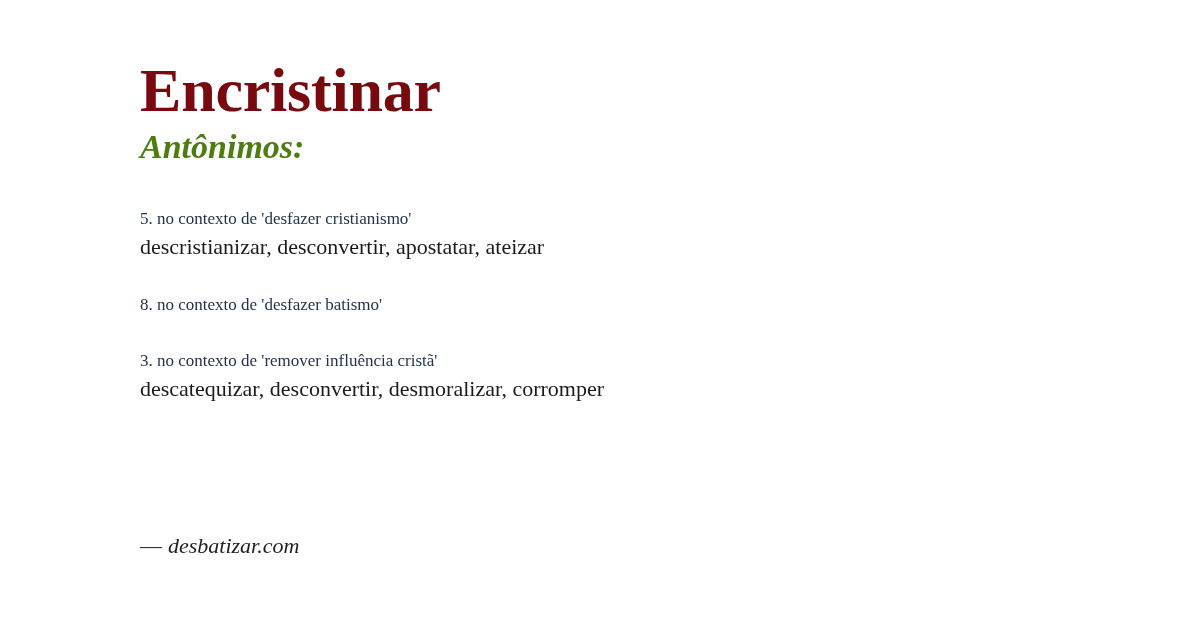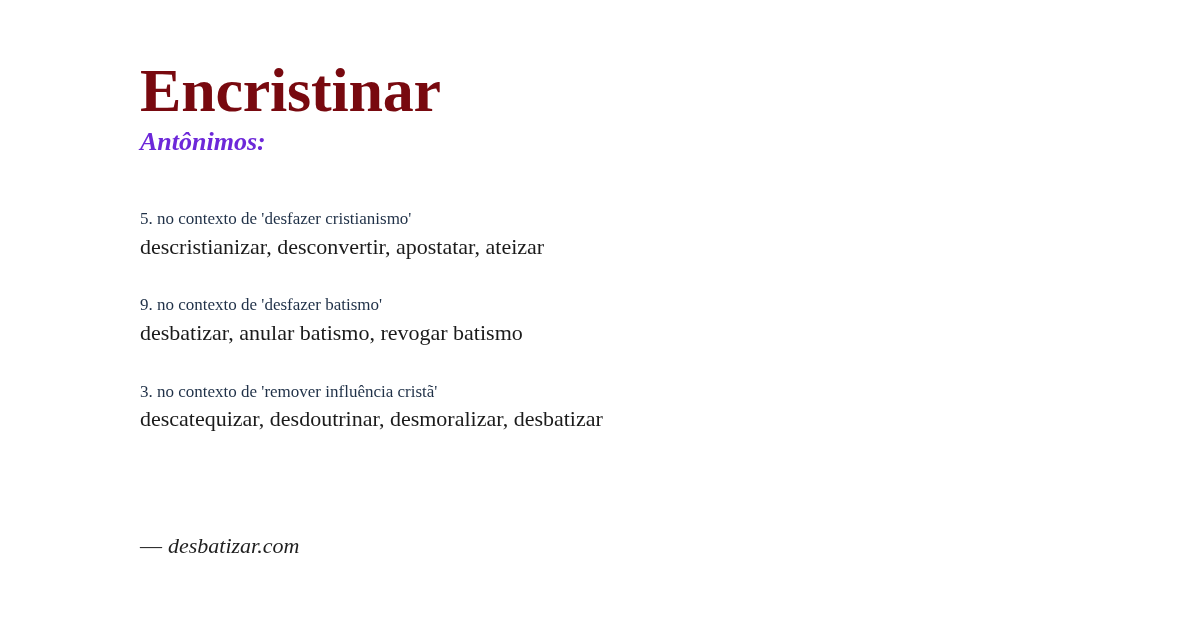--- a/index.html
+++ b/index.html
@@ -37,25 +37,25 @@
     font-size: 62px;
     font-weight: 700;
     line-height: 1.04;
     letter-spacing: -0.2px;
     color: #78090f;
     white-space: nowrap;
   }
   .section-label {
     margin: 6px 0 0 0;
     font-family: "Liberation Serif", "DejaVu Serif", serif;
-    font-size: 26px;
+    font-size: 34px;
     font-weight: 700;
     font-style: italic;
     line-height: 1.1;
-    color: #6d28d9;
+    color: #4d7c0f;
     white-space: nowrap;
   }
 
   
   .entries {
     position: absolute;
     left: 140px;
     top: 208px;
     right: 60px;
   }
@@ -113,27 +113,26 @@
   </div>
 
   <div class="entries">
 
     <div class="entry">
       <div class="entry-context">5. no contexto de 'desfazer cristianismo'</div>
       <div class="entry-terms">descristianizar, desconvertir, apostatar, ateizar</div>
     </div>
 
     <div class="entry">
-      <div class="entry-context">9. no contexto de 'desfazer batismo'</div>
-      <div class="entry-terms">desbatizar, anular batismo, revogar batismo</div>
+      <div class="entry-context">8. no contexto de 'desfazer batismo'</div>
     </div>
 
     <div class="entry">
       <div class="entry-context">3. no contexto de 'remover influência cristã'</div>
-      <div class="entry-terms">descatequizar, desdoutrinar, desmoralizar, desbatizar</div>
+      <div class="entry-terms">descatequizar, desconvertir, desmoralizar, corromper</div>
     </div>
 
   </div>
 
   <div class="footer">
     <div class="source">
       <span class="em-dash">—</span><span>desbatizar.com</span>
     </div>
   </div>
 

